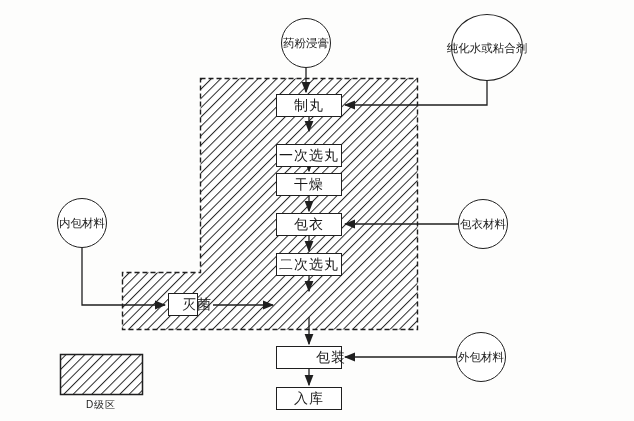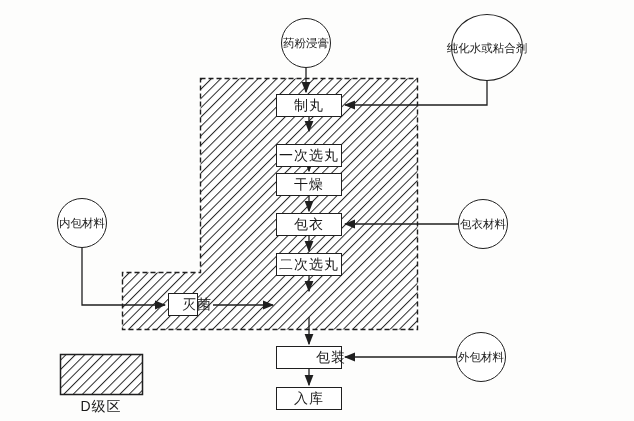--- a/index.html
+++ b/index.html
@@ -17,21 +17,21 @@
   }
   .pbox.small{width:23px;padding-left:28px;}
   .cnode{
     position:absolute;box-sizing:border-box;background:#fff;
     border:1.6px solid #1f1f1f;border-radius:50%;
     display:flex;flex-direction:row;align-items:center;justify-content:center;
     font-size:11.5px;line-height:14px;text-align:center;white-space:nowrap;
   }
   .legend-label{
     position:absolute;left:60px;top:398px;width:82px;text-align:center;
-    font-size:14px;letter-spacing:1px;
+    font-size:10px;letter-spacing:1px;
   }
 </style>
 </head>
 <body>
 
 <div class="page">
 
   <svg class="layer" viewBox="0 0 634 421">
     <defs>
       <pattern id="hatch" width="6.6" height="6.6" patternUnits="userSpaceOnUse" patternTransform="rotate(45)">

